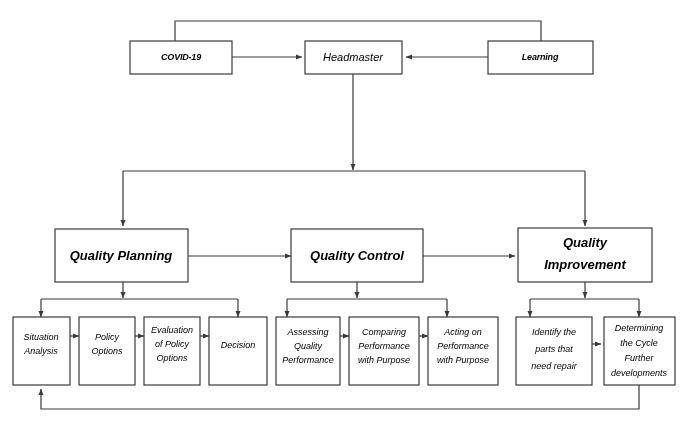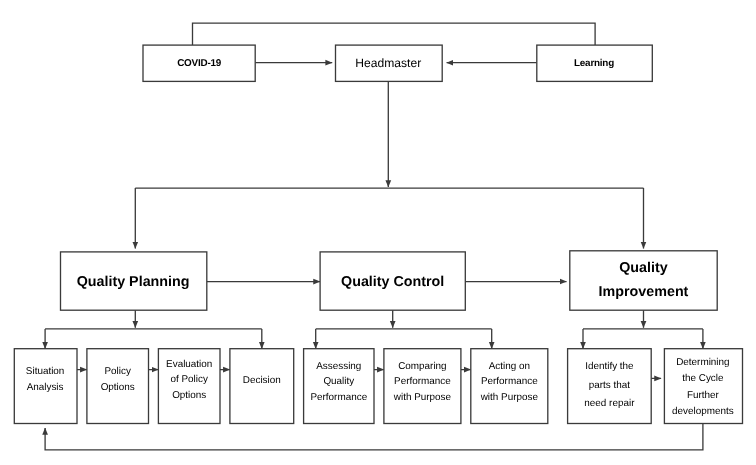--- a/index.html
+++ b/index.html
@@ -2,21 +2,21 @@
 <html><head>
 <meta charset="utf-8">
 <style>
   html,body{margin:0;padding:0;background:#ffffff;}
   body{
     width:687px;height:423px;
     font-family:"Liberation Sans", sans-serif;
     color:#000000;
     overflow:hidden;
   }
-  #diagram-root{position:relative;width:687px;height:423px;background:#fff;}
+  #diagram-root{position:relative;width:687px;height:423px;background:#fff;font-style:italic;}
   svg#flow{position:absolute;left:0;top:0;width:687px;height:423px;}
   .box{fill:#ffffff;stroke:#3a3a3a;stroke-width:1.2;}
   .conn{stroke:#3a3a3a;stroke-width:1.2;fill:none;}
   text{fill:#000000;dominant-baseline:middle;}
   .t-top{font-size:9px;font-weight:bold;letter-spacing:-0.2px;}
   .t-head{font-size:11px;}
   .t-mid{font-size:13px;font-weight:bold;}
   .t-leaf{font-size:9px;}
 </style>
 </head>

